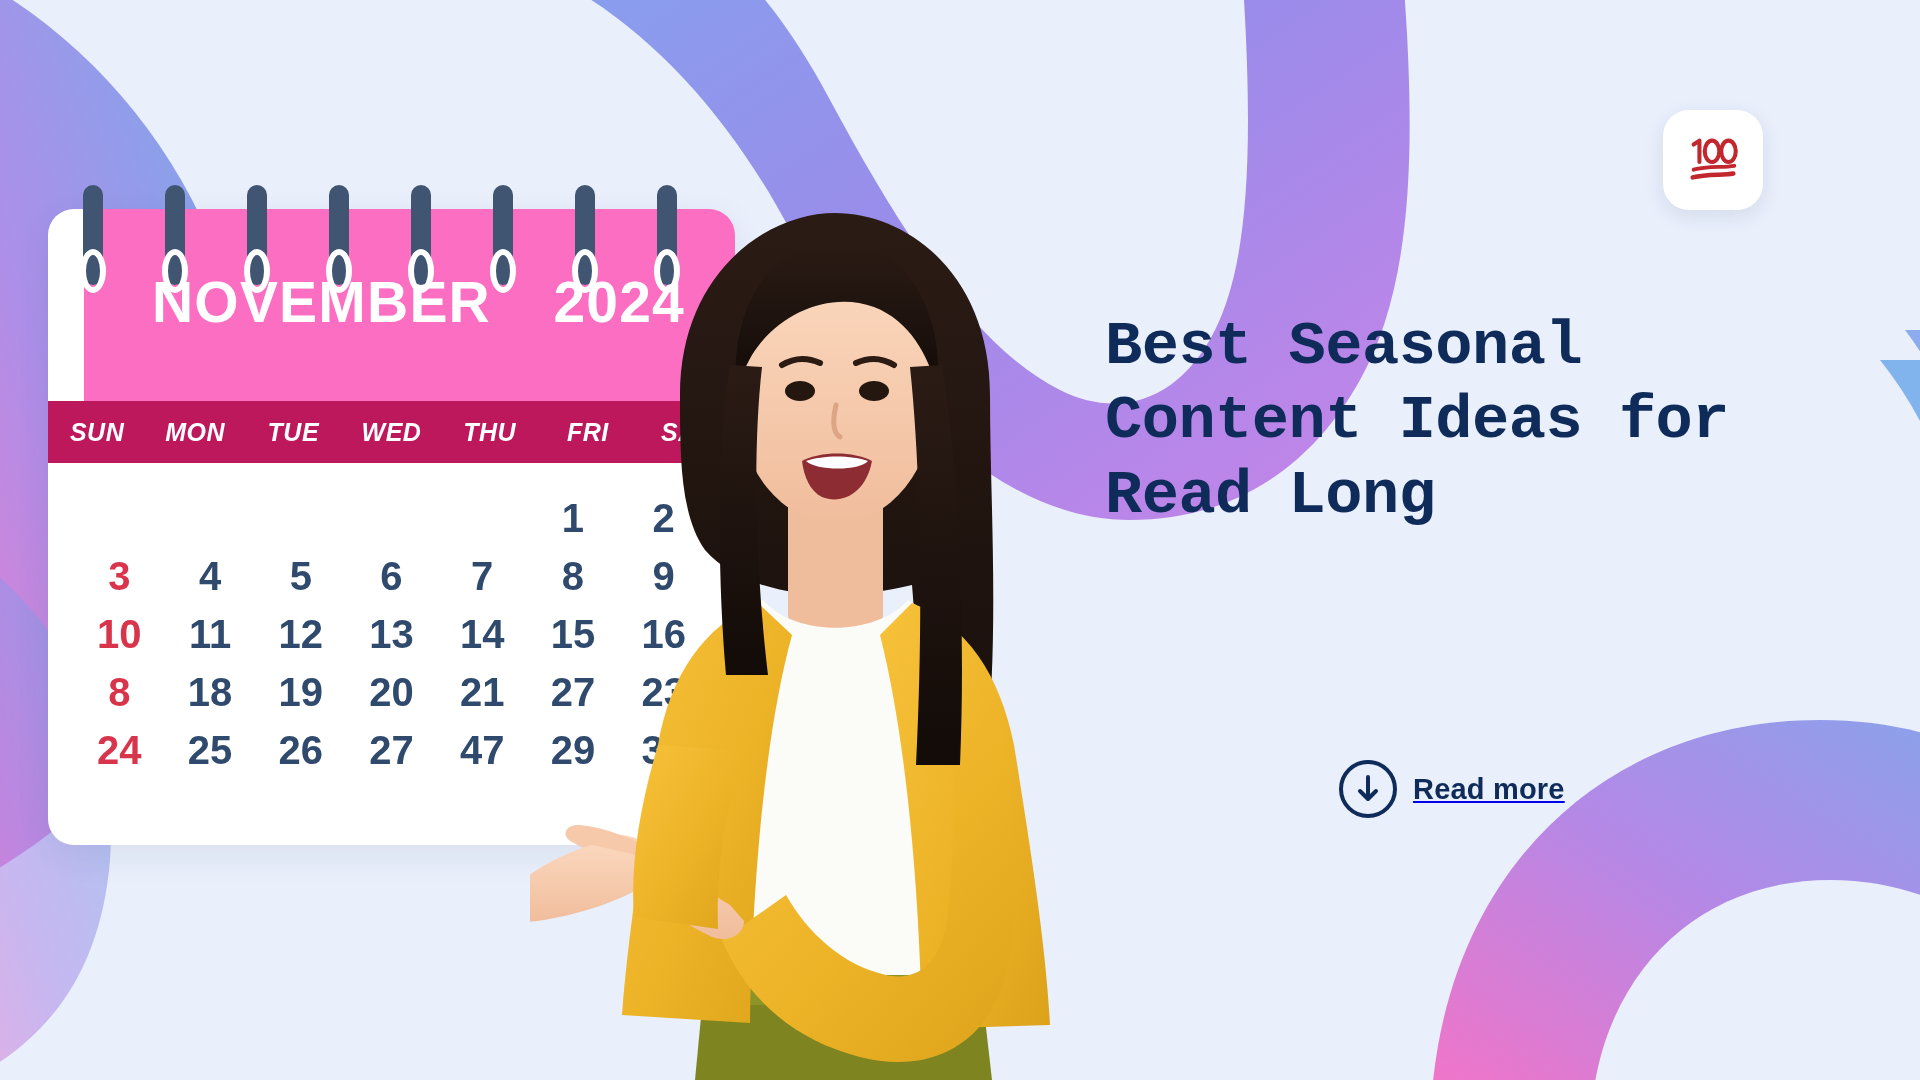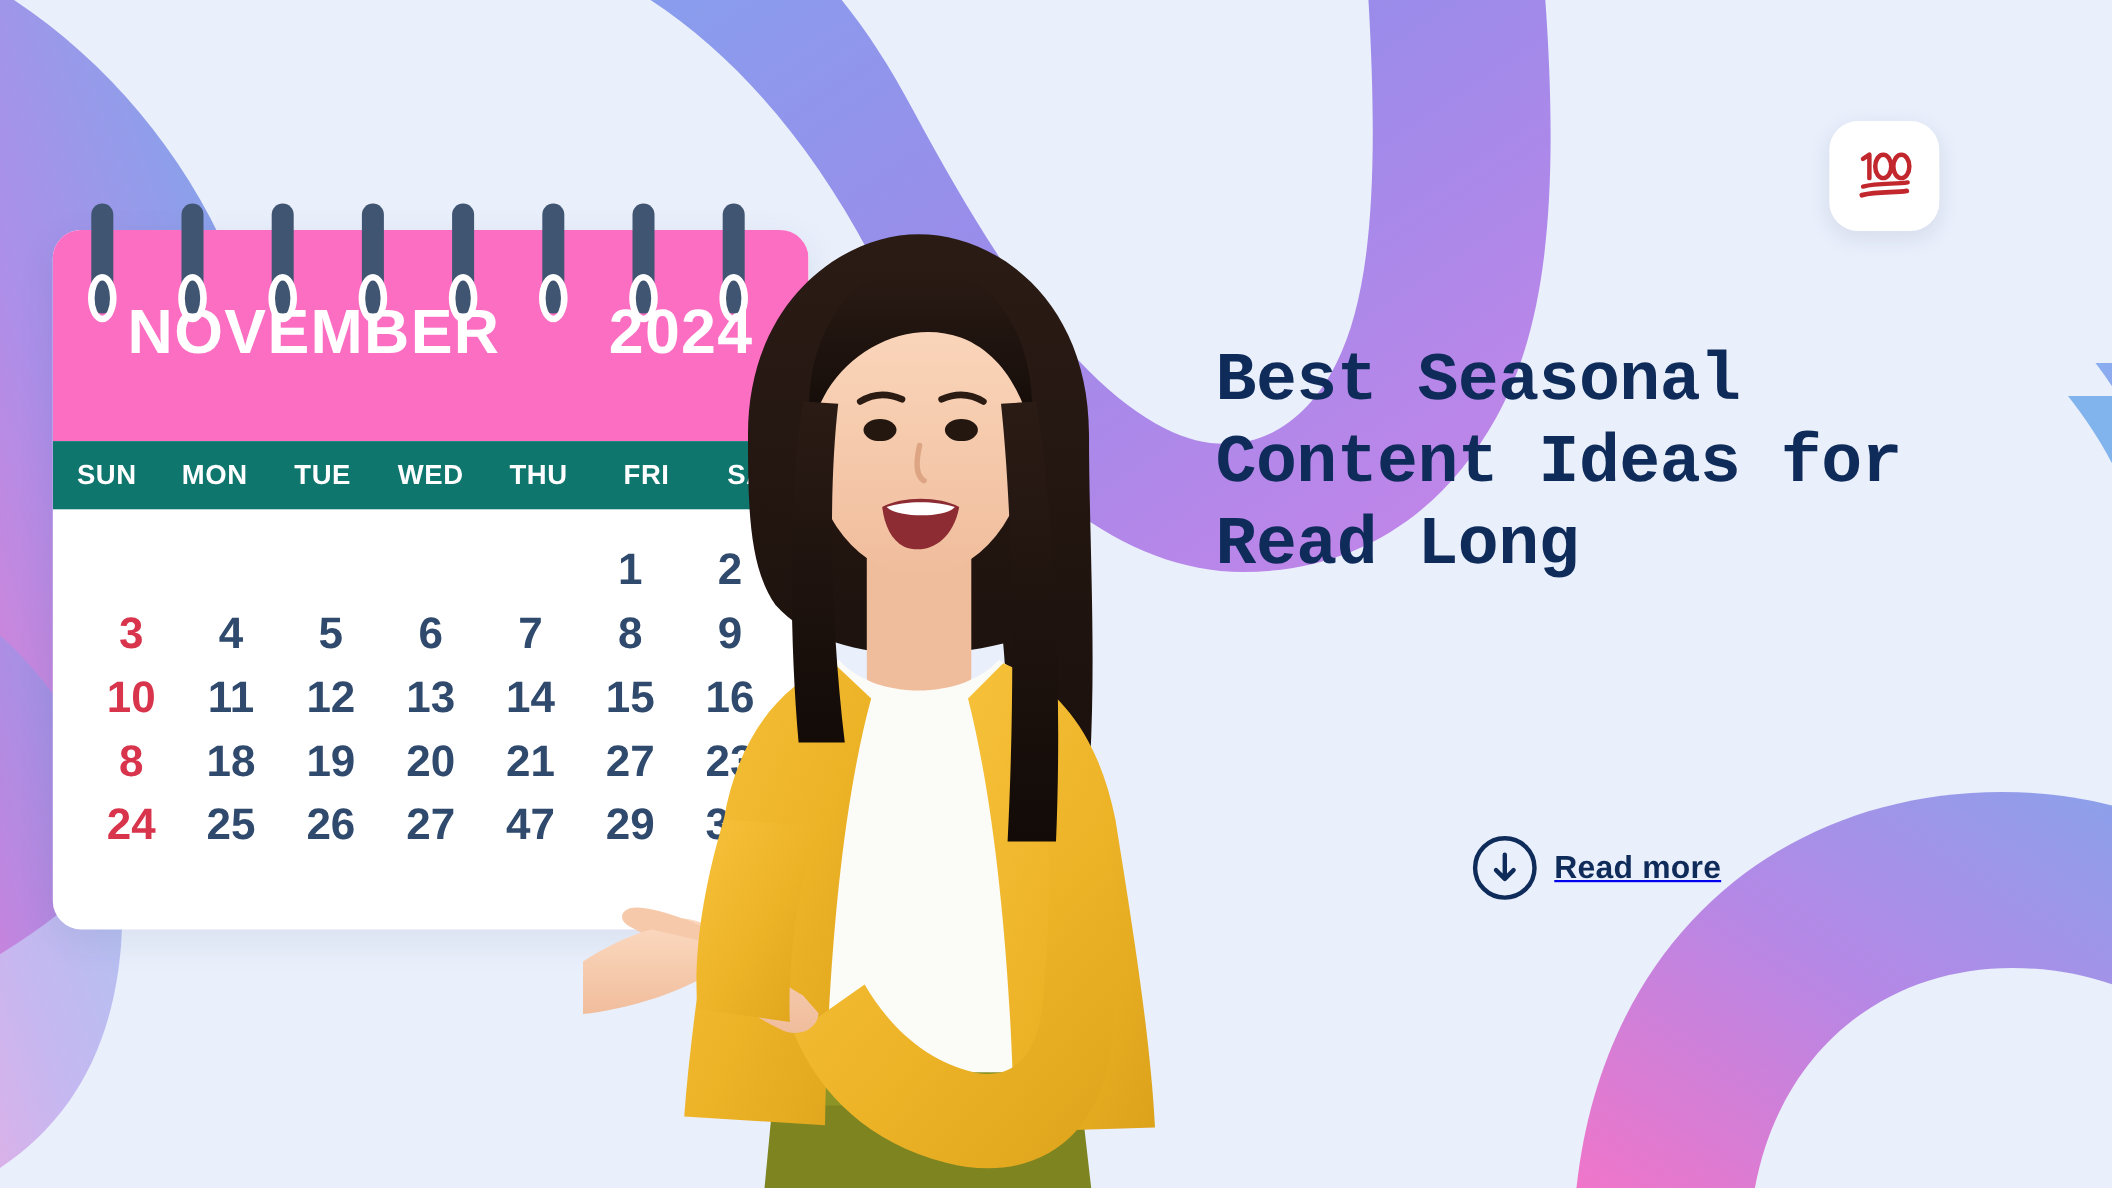--- a/index.html
+++ b/index.html
@@ -36,32 +36,34 @@
   .cal-card{
     position:absolute; left:0; top:24px; width:687px; height:636px;
     background:#ffffff; border-radius:26px; overflow:hidden;
     box-shadow:0 10px 34px rgba(30,50,90,.08);
     z-index:1;
   }
   .cal-head{
     height:192px; background:#fb6ec2;
     display:flex; align-items:center; justify-content:space-between;
     padding:0 50px 6px 68px;
+    margin-left:36px;
   }
   .cal-month{
     color:#fff; font-size:57px; font-weight:700; letter-spacing:1.2px;
     font-family:"Liberation Sans", sans-serif;
   }
   .cal-year{
     color:#fff; font-size:57px; font-weight:700; letter-spacing:1.2px;
   }
   .cal-dow{
-    height:62px; background:#0f766e;
+    height:62px; background:#be185d;
     display:grid; grid-template-columns:repeat(7,1fr);
     align-items:center;
+    font-style:italic;
   }
   .cal-dow span{
     color:#ffffff; font-size:25px; font-weight:700; text-align:center;
     letter-spacing:.5px;
   }
   .cal-grid{
     padding:26px 26px 0 26px;
     display:grid; grid-template-columns:repeat(7,1fr);
     grid-auto-rows:58px; align-items:center;
   }

